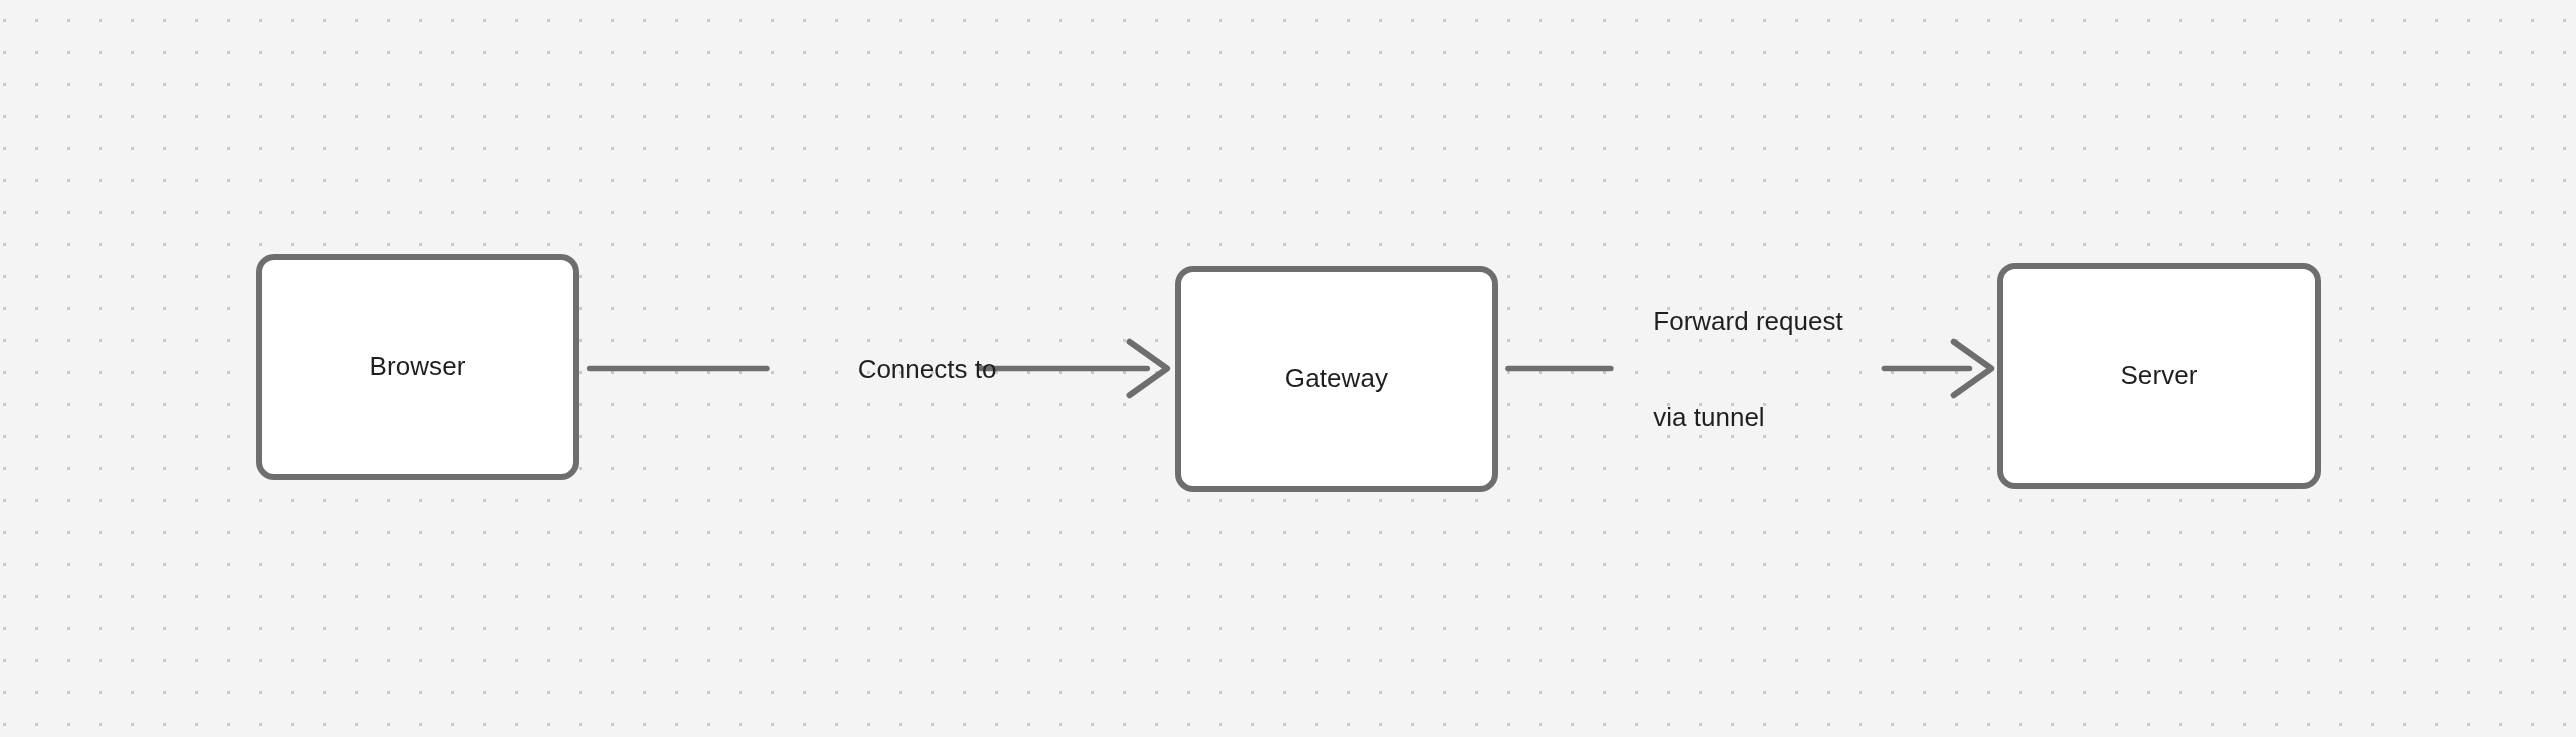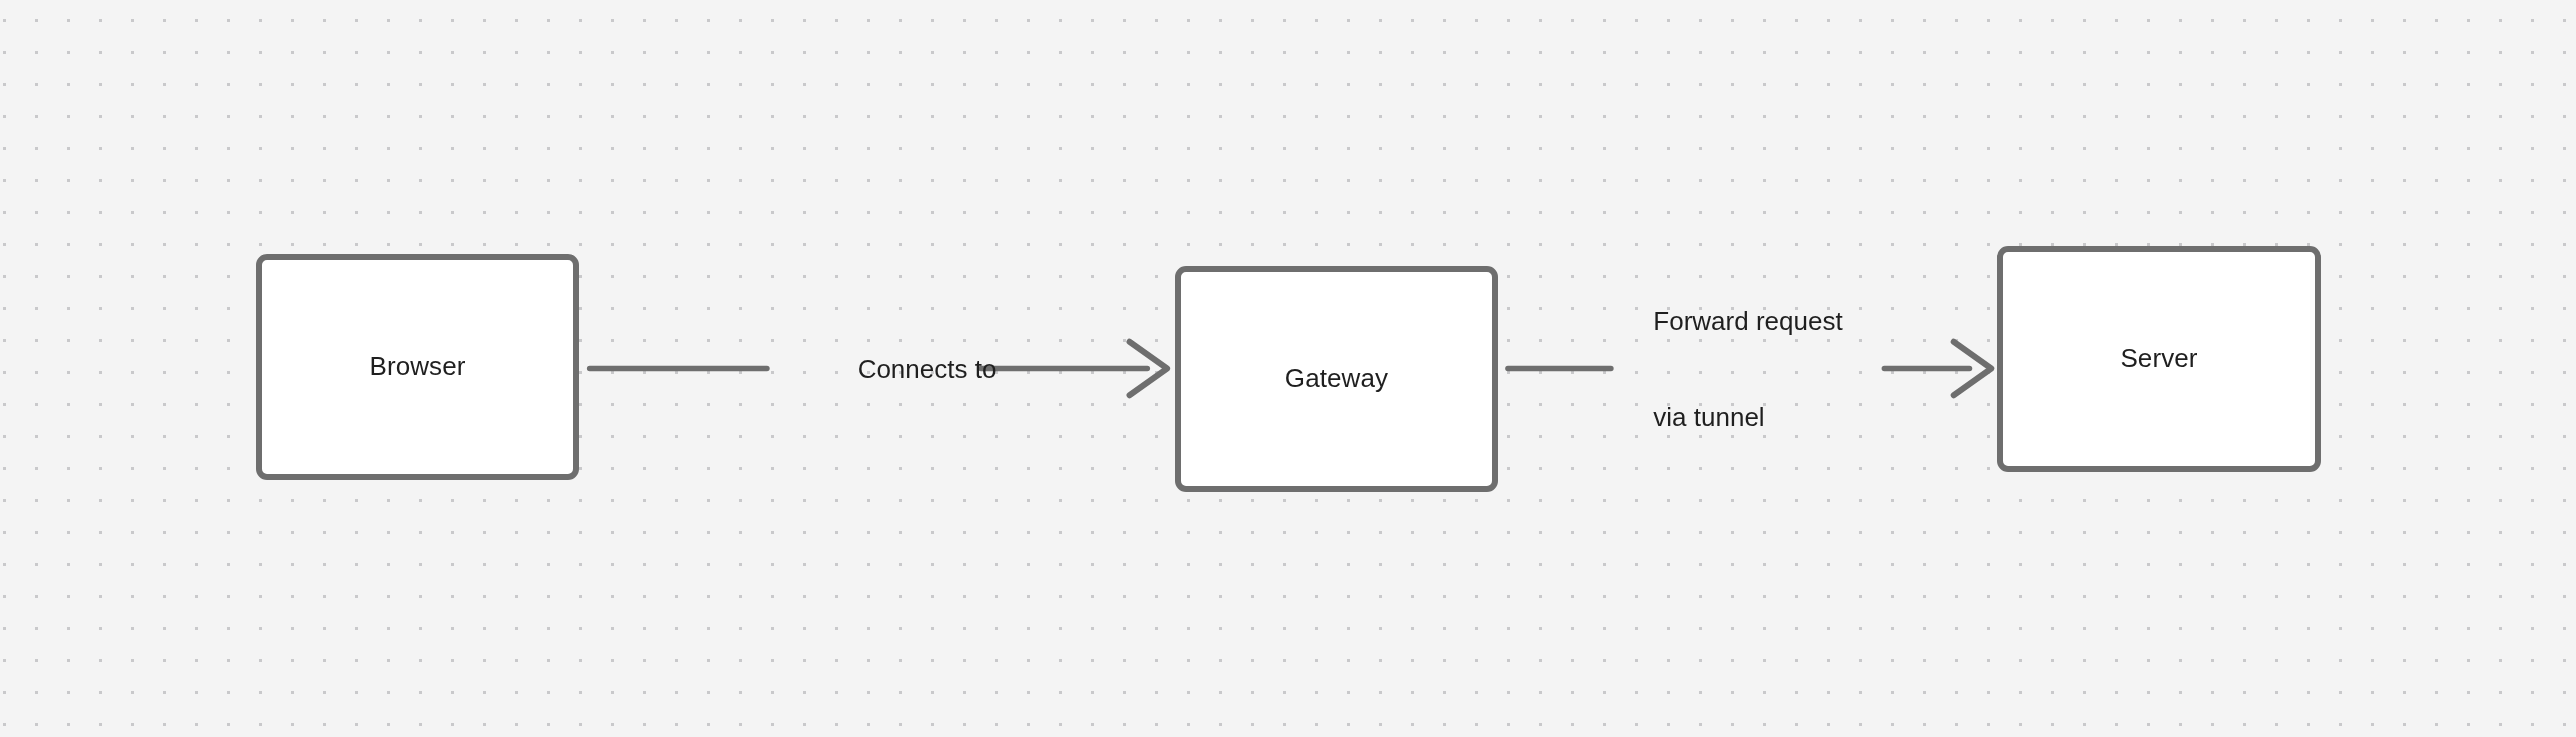--- a/index.html
+++ b/index.html
@@ -28,21 +28,21 @@
     top: 0;
     width: 2576px;
     height: 737px;
     overflow: visible;
   }
   .node {
     position: absolute;
     box-sizing: border-box;
     background: #ffffff;
     border: 6px solid #6e6e6e;
-    border-radius: 11px;
+    border-radius: 18px;
     display: flex;
     align-items: center;
     justify-content: center;
   }
   .node-label {
     font-size: 26px;
     line-height: 1.2;
     color: #1f1f1f;
     letter-spacing: 0.1px;
     white-space: nowrap;
@@ -89,19 +89,19 @@
     </div>
 
     <div class="node" style="left:256px; top:254px; width:323px; height:226px;">
       <span class="node-label">Browser</span>
     </div>
 
     <div class="node" style="left:1175px; top:254px; width:323px; height:226px;margin-top:12px;">
       <span class="node-label">Gateway</span>
     </div>
 
-    <div class="node" style="left:1997px; top:246px; width:324px; height:226px;">
+    <div class="node" style="left:1997px; top:263px; width:324px; height:226px;">
       <span class="node-label">Server</span>
     </div>
 
   </div>
 </div>
 
 
 </body></html>

